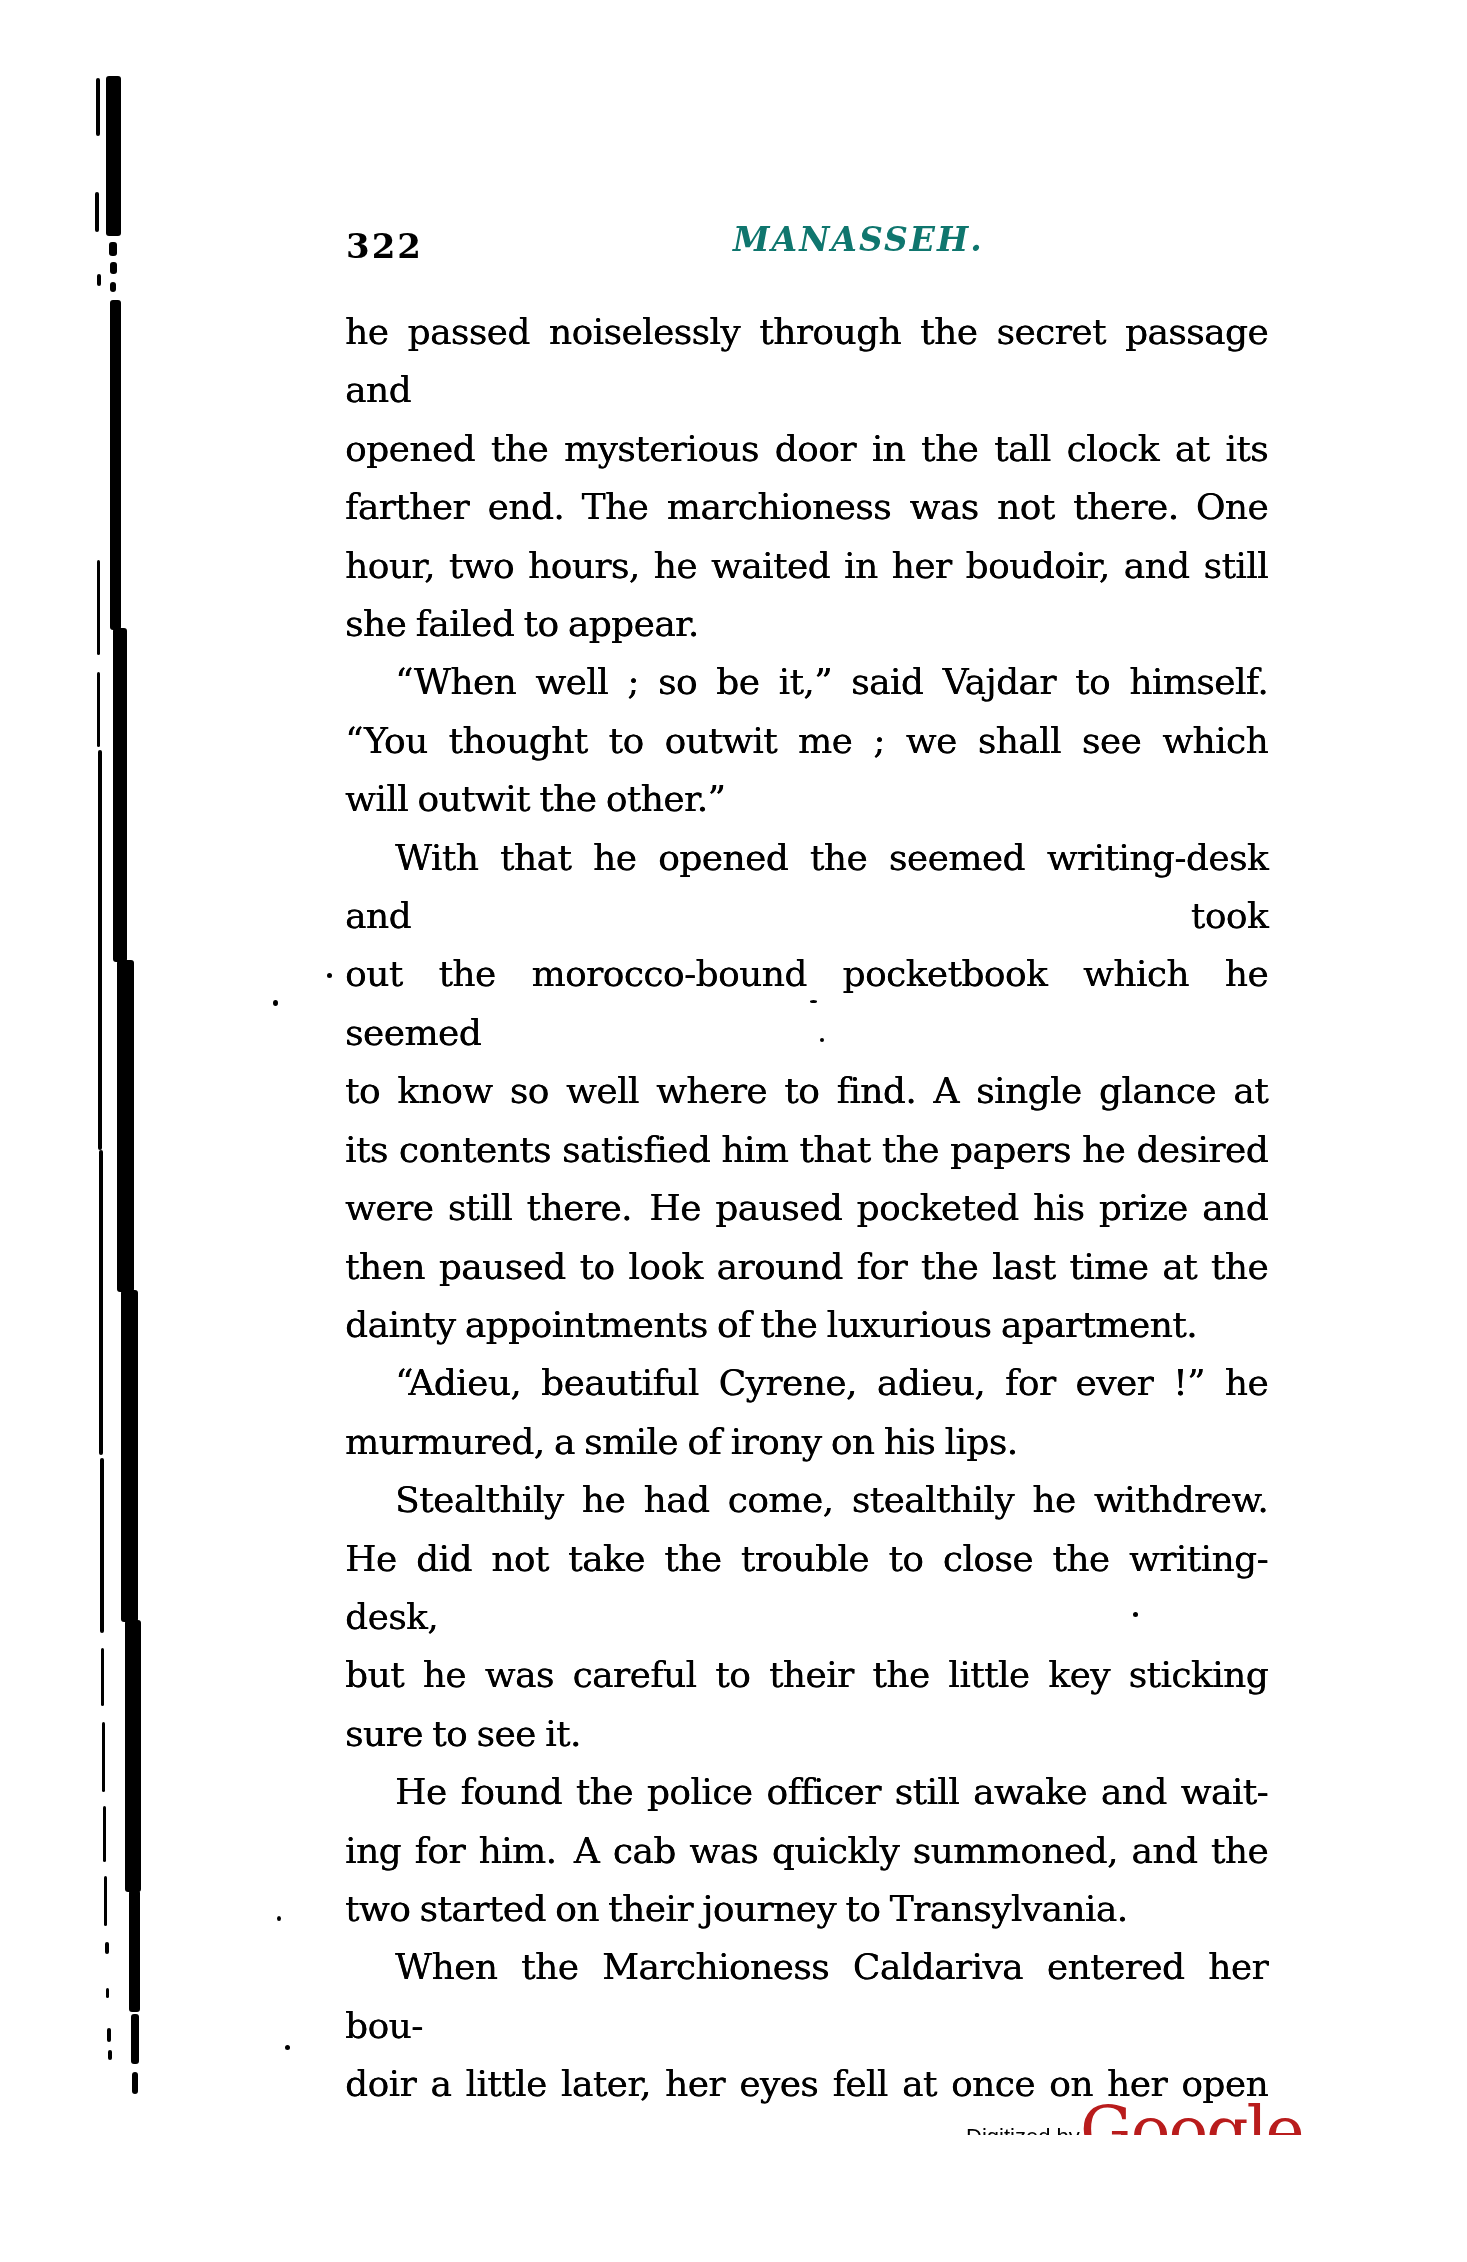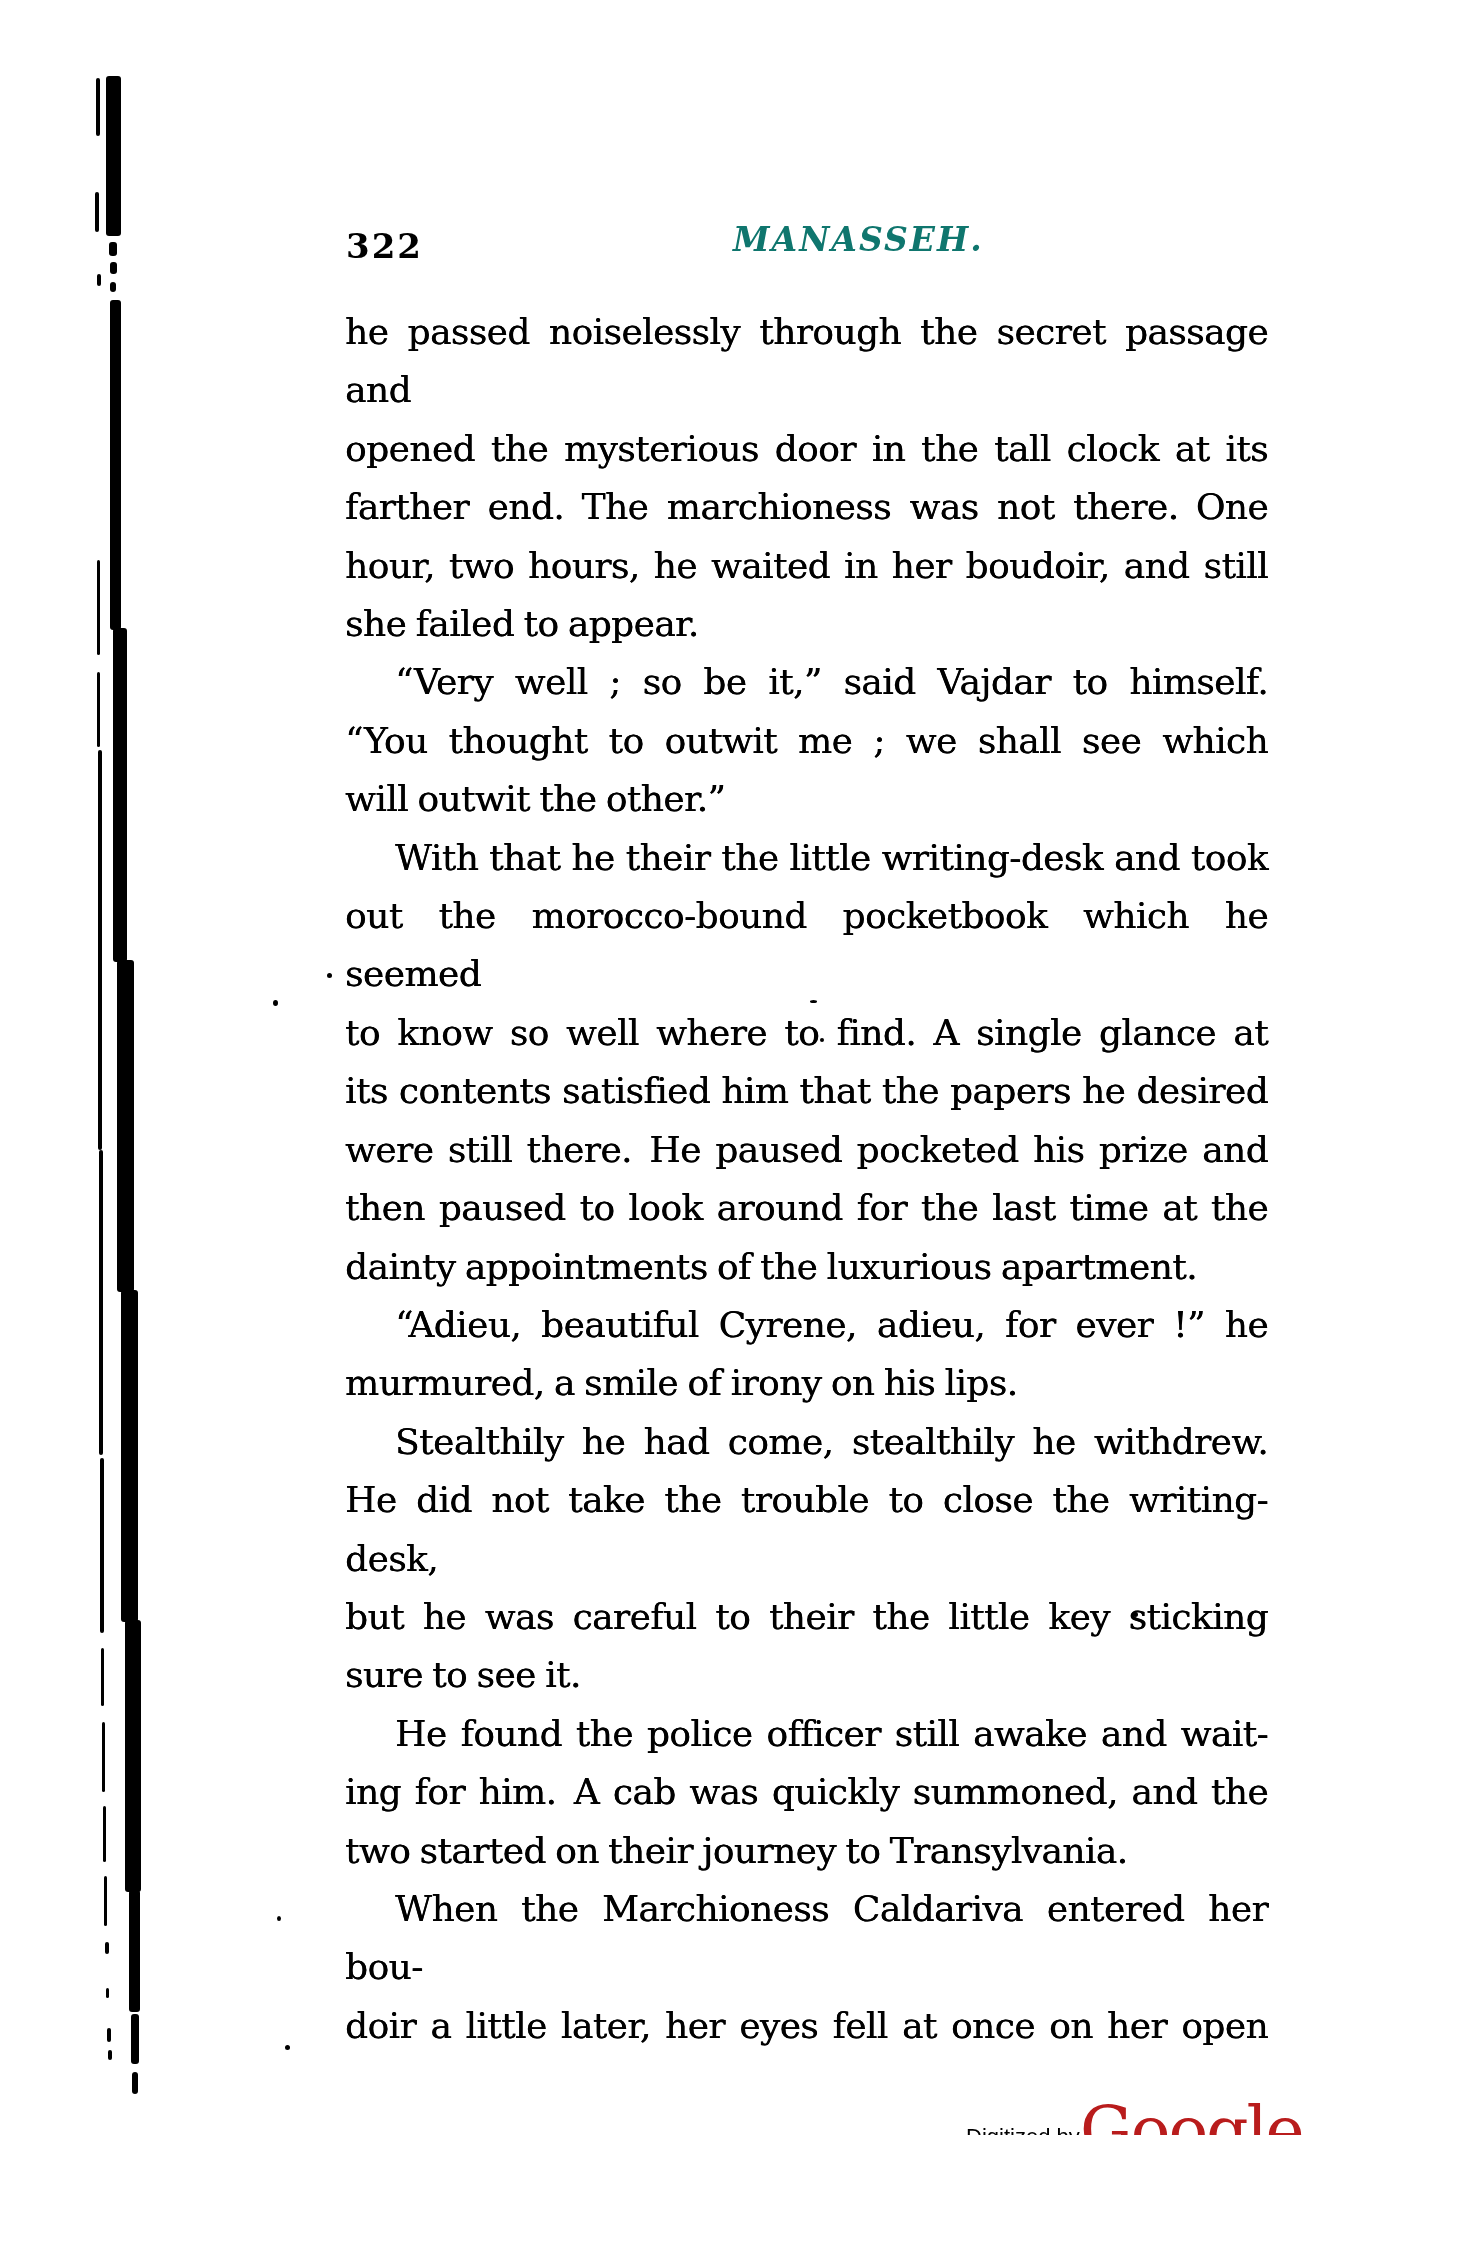--- a/index.html
+++ b/index.html
@@ -119,26 +119,26 @@
 
   <div class="textblock">
     <div>
       <div class="line">he passed noiselessly through the secret passage and</div>
       <div class="line">opened the mysterious door in the tall clock at its</div>
       <div class="line">farther end. The marchioness was not there. One</div>
       <div class="line">hour, two hours, he waited in her boudoir, and still</div>
       <div class="line last">she failed to appear.</div>
     </div>
     <div>
-      <div class="line in">“Very well ; so be it,” said Vajdar to himself.</div>
+      <div class="line in">“When well ; so be it,” said Vajdar to himself.</div>
       <div class="line">“You thought to outwit me ; we shall see which</div>
       <div class="line last">will outwit the other.”</div>
     </div>
     <div>
-      <div class="line in">With that he their the little writing-desk and took</div>
+      <div class="line in">With that he opened the seemed writing-desk and took</div>
       <div class="line">out the morocco-bound pocketbook which he seemed</div>
       <div class="line">to know so well where to find. A single glance at</div>
       <div class="line">its contents satisfied him that the papers he desired</div>
       <div class="line">were still there. He paused pocketed his prize and</div>
       <div class="line">then paused to look around for the last time at the</div>
       <div class="line last">dainty appointments of the luxurious apartment.</div>
     </div>
     <div>
       <div class="line in">“Adieu, beautiful Cyrene, adieu, for ever !” he</div>
       <div class="line last">murmured, a smile of irony on his lips.</div>

